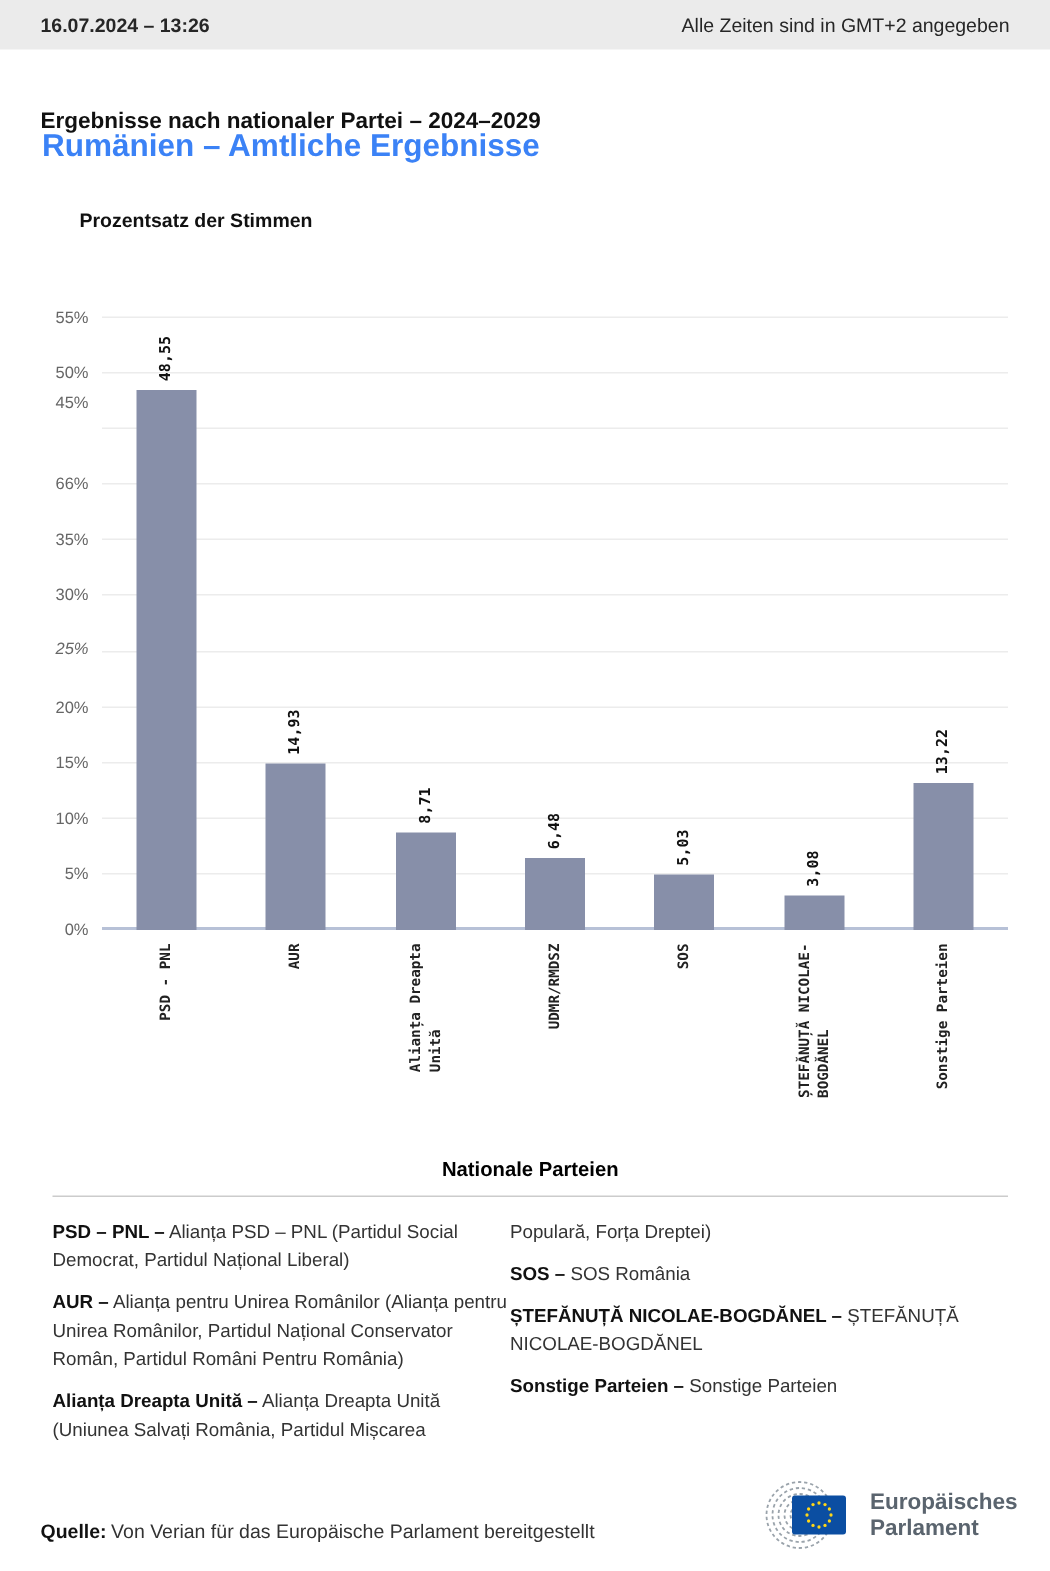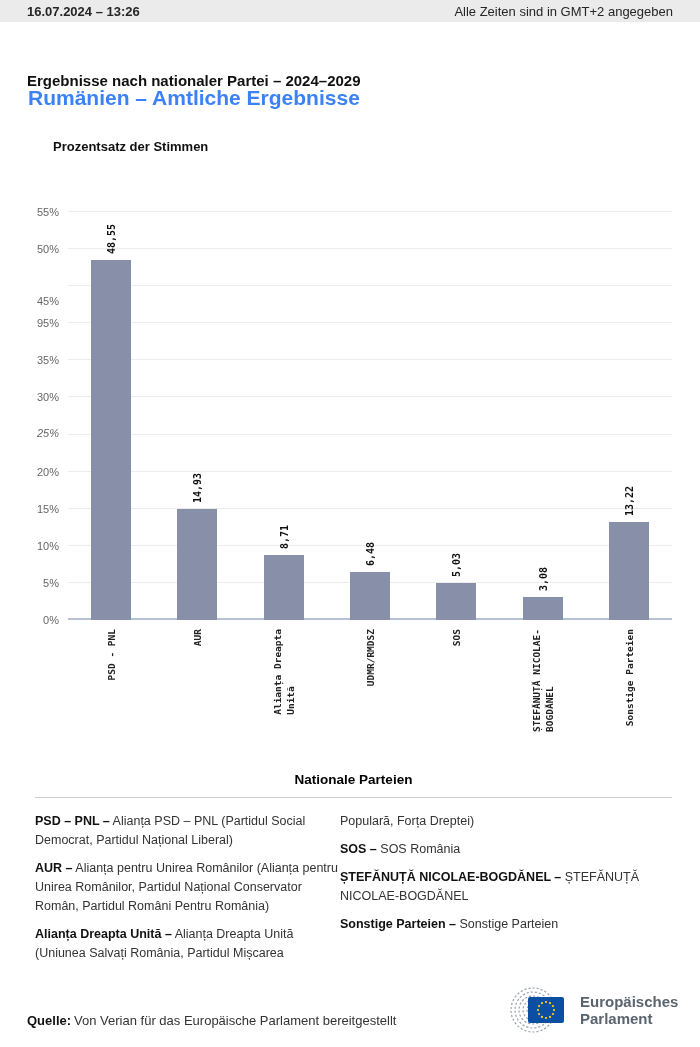--- a/index.html
+++ b/index.html
@@ -2,21 +2,21 @@
 <html><head>
 <meta charset="utf-8">
 <style>
   html,body { margin:0; padding:0; }
   body {
     width:700px; height:1047px; position:relative; overflow:hidden;
     background:#ffffff; color:#1a1a1a;
     font-family:"Liberation Sans", sans-serif;
   }
   .topbar {
-    position:absolute; top:0; left:0; right:0; height:22px;
+    position:absolute; top:0; left:0; right:0; height:33px;
     background:#ebebeb; display:flex; justify-content:space-between;
     align-items:center; padding:0 27px; box-sizing:border-box; font-size:13px;
   }
   .topbar .dt { font-weight:700; color:#262626; }
   .topbar .tz { color:#262626; font-weight:400; }
   .title { position:absolute; top:56px; left:27px; font-size:15px; font-weight:700; color:#111;margin-top:16px; }
   .subtitle { position:absolute; top:86px; left:28px; font-size:21px; font-weight:700; color:#3b82f6; }
   .chart-title { position:absolute; top:139px; left:35px; font-size:13px; font-weight:700; color:#111;padding-left:18px; }
 
   .plot { position:absolute; top:212px; left:68px; width:604px; height:408px; }
@@ -75,23 +75,23 @@
     <span class="ytick" style="bottom: 111.273px;">15%</span>
     <div class="gridline" style="bottom: 148.364px;"></div>
     <span class="ytick" style="bottom: 148.364px;">20%</span>
     <div class="gridline" style="bottom: 185.455px;"></div>
     <span class="ytick" style="bottom: 187px; font-style: italic;">25%</span>
     <div class="gridline" style="bottom: 222.545px;"></div>
     <span class="ytick" style="bottom: 222.545px;">30%</span>
     <div class="gridline" style="bottom: 259.636px;"></div>
     <span class="ytick" style="bottom: 259.636px;">35%</span>
     <div class="gridline" style="bottom: 296.727px;"></div>
-    <span class="ytick" style="bottom: 296.727px;">95%</span>
+    <span class="ytick" style="bottom: 296.727px;">66%</span>
     <div class="gridline" style="bottom: 333.818px;"></div>
-    <span class="ytick" style="bottom: 319px; margin-top: 28px;">45%</span>
+    <span class="ytick" style="bottom: 351px; margin-top: 28px;">45%</span>
     <div class="gridline" style="bottom: 370.909px;"></div>
     <span class="ytick" style="bottom: 370.909px;">50%</span>
     <div class="gridline" style="bottom: 408px;"></div>
     <span class="ytick" style="bottom: 408px;">55%</span>
     <div class="bar" style="left: 23.1429px; height: 360.153px; background: rgb(135, 143, 169);"></div>
     <div class="bar-value" style="left: 43.1429px; bottom: 366.153px;">48,55</div>
     <div class="bar" style="left: 109.429px; height: 110.753px; background: rgb(135, 143, 169);"></div>
     <div class="bar-value" style="left: 129.429px; bottom: 116.753px;">14,93</div>
     <div class="bar" style="left: 195.714px; height: 64.6124px; background: rgb(135, 143, 169);"></div>
     <div class="bar-value" style="left: 215.714px; bottom: 70.6124px;">8,71</div>

